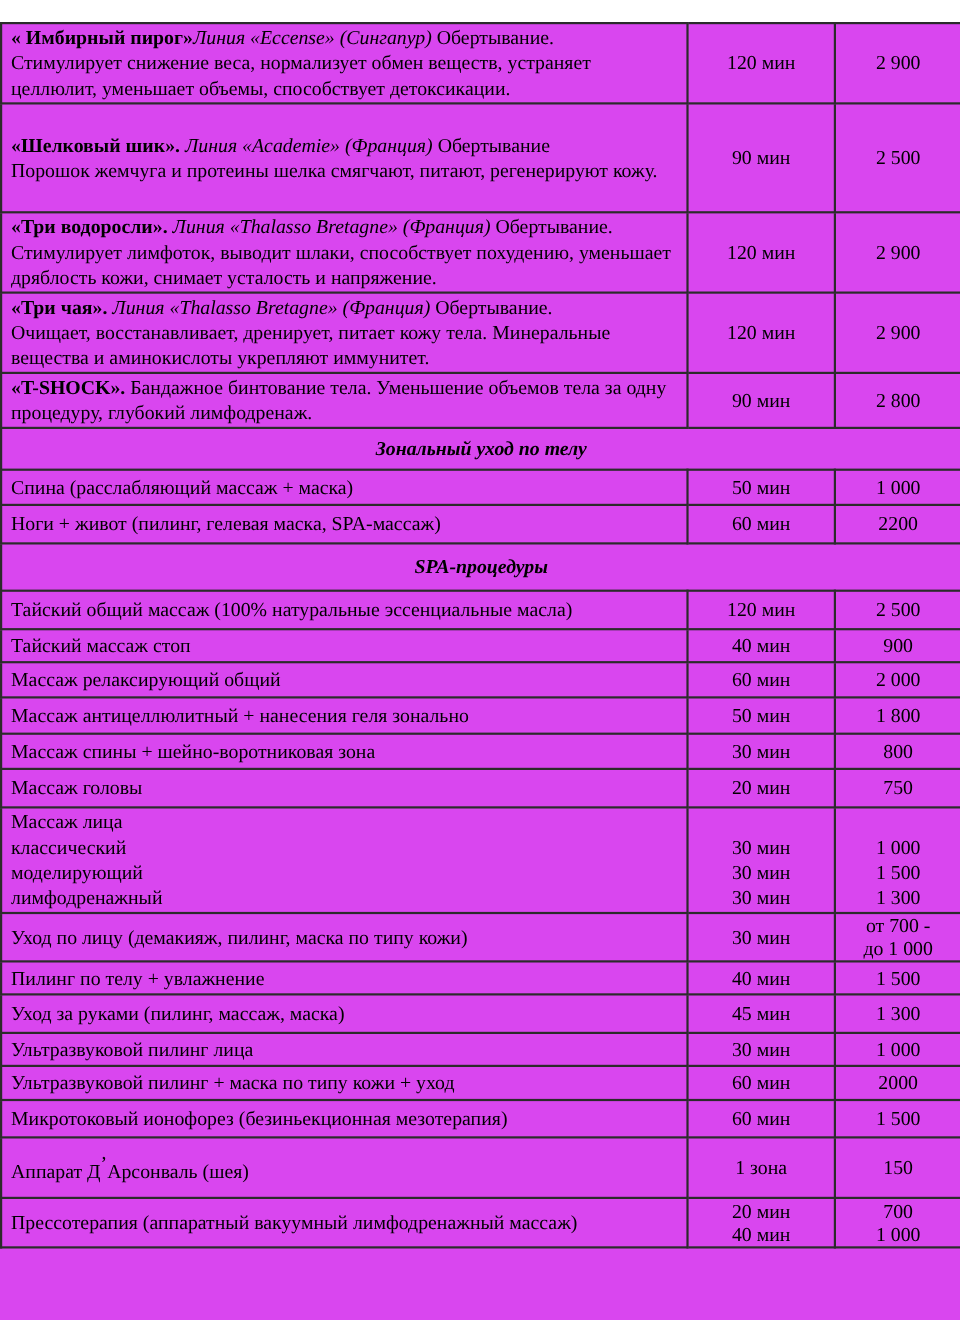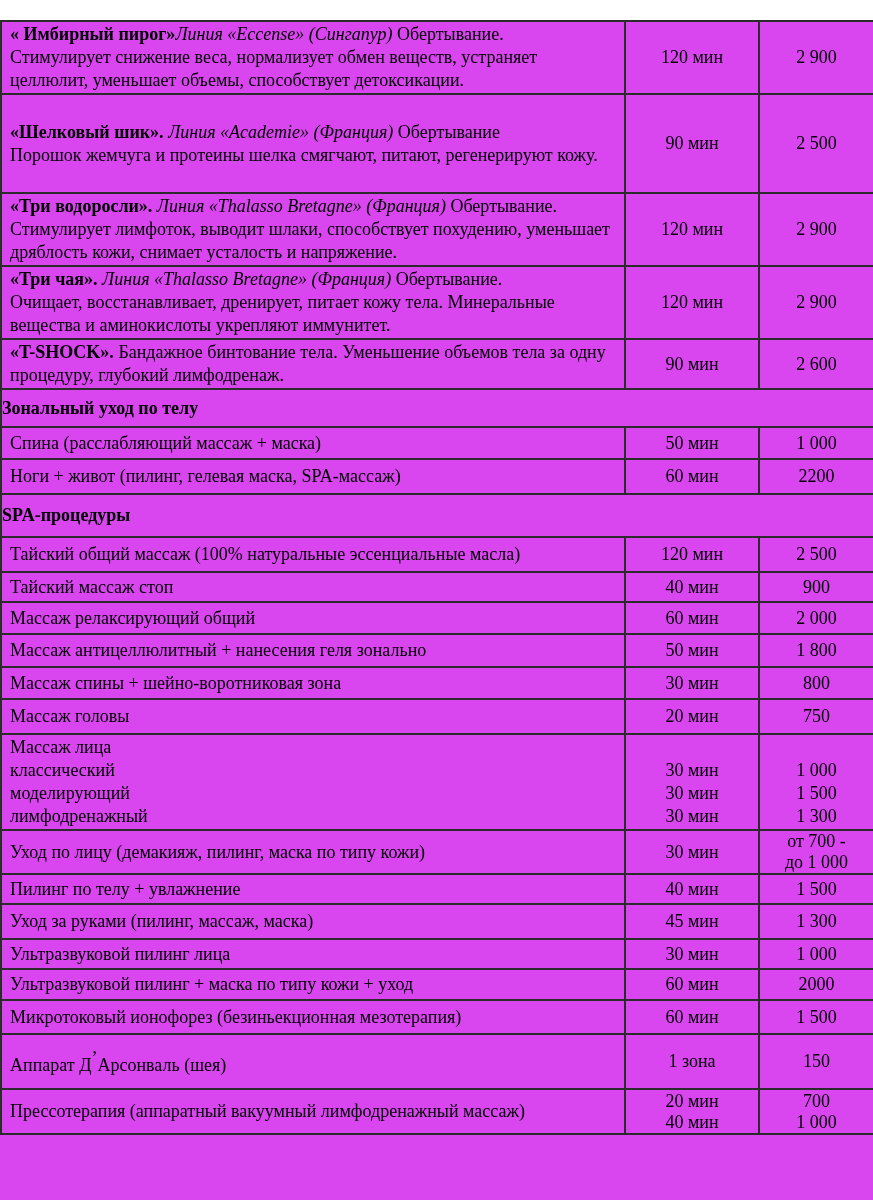--- a/index.html
+++ b/index.html
@@ -28,24 +28,25 @@
     padding:1px 6px 1px 8px;
     line-height:23px;
     text-align:left;
   }
   td.num{
     text-align:center;
     line-height:23px;
   }
   td.num.tight{ line-height:21px; }
   tr.hdr td{
-    text-align:left;
+    text-align:center;
     font-weight:bold;
-    padding:2px 0;
+    padding:2px 16px;
     line-height:23px;
+    font-style:italic;
   }
   .b{font-weight:bold;}
   .i{font-style:italic;}
   .sup{vertical-align:super;}
 </style>
 </head>
 <body>
 
 <div class="page">
   <table class="price-table">
@@ -71,21 +72,21 @@
           <td class="num">2 900</td>
         </tr>
         <tr style="height: 69px;">
           <td class="desc"><span class="b">«Три чая». </span><span class="i">Линия «Thalasso Bretagne» (Франция)</span><span> Обертывание.</span><br><span>Очищает, восстанавливает, дренирует, питает кожу тела. Минеральные вещества и аминокислоты укрепляют иммунитет.</span></td>
           <td class="num">120 мин</td>
           <td class="num">2 900</td>
         </tr>
         <tr style="height: 45px;">
           <td class="desc"><span class="b">«T-SHOCK». </span><span>Бандажное бинтование тела. Уменьшение объемов тела за одну процедуру, глубокий лимфодренаж.</span></td>
           <td class="num">90 мин</td>
-          <td class="num">2 600</td>
+          <td class="num">2 800</td>
         </tr>
         <tr class="hdr" style="height: 38px;">
           <td colspan="3">Зональный уход по телу</td>
         </tr>
         <tr style="height: 32px;">
           <td class="desc"><span>Спина (расслабляющий массаж + маска)</span></td>
           <td class="num">50 мин</td>
           <td class="num">1 000</td>
         </tr>
         <tr style="height: 35px;">

